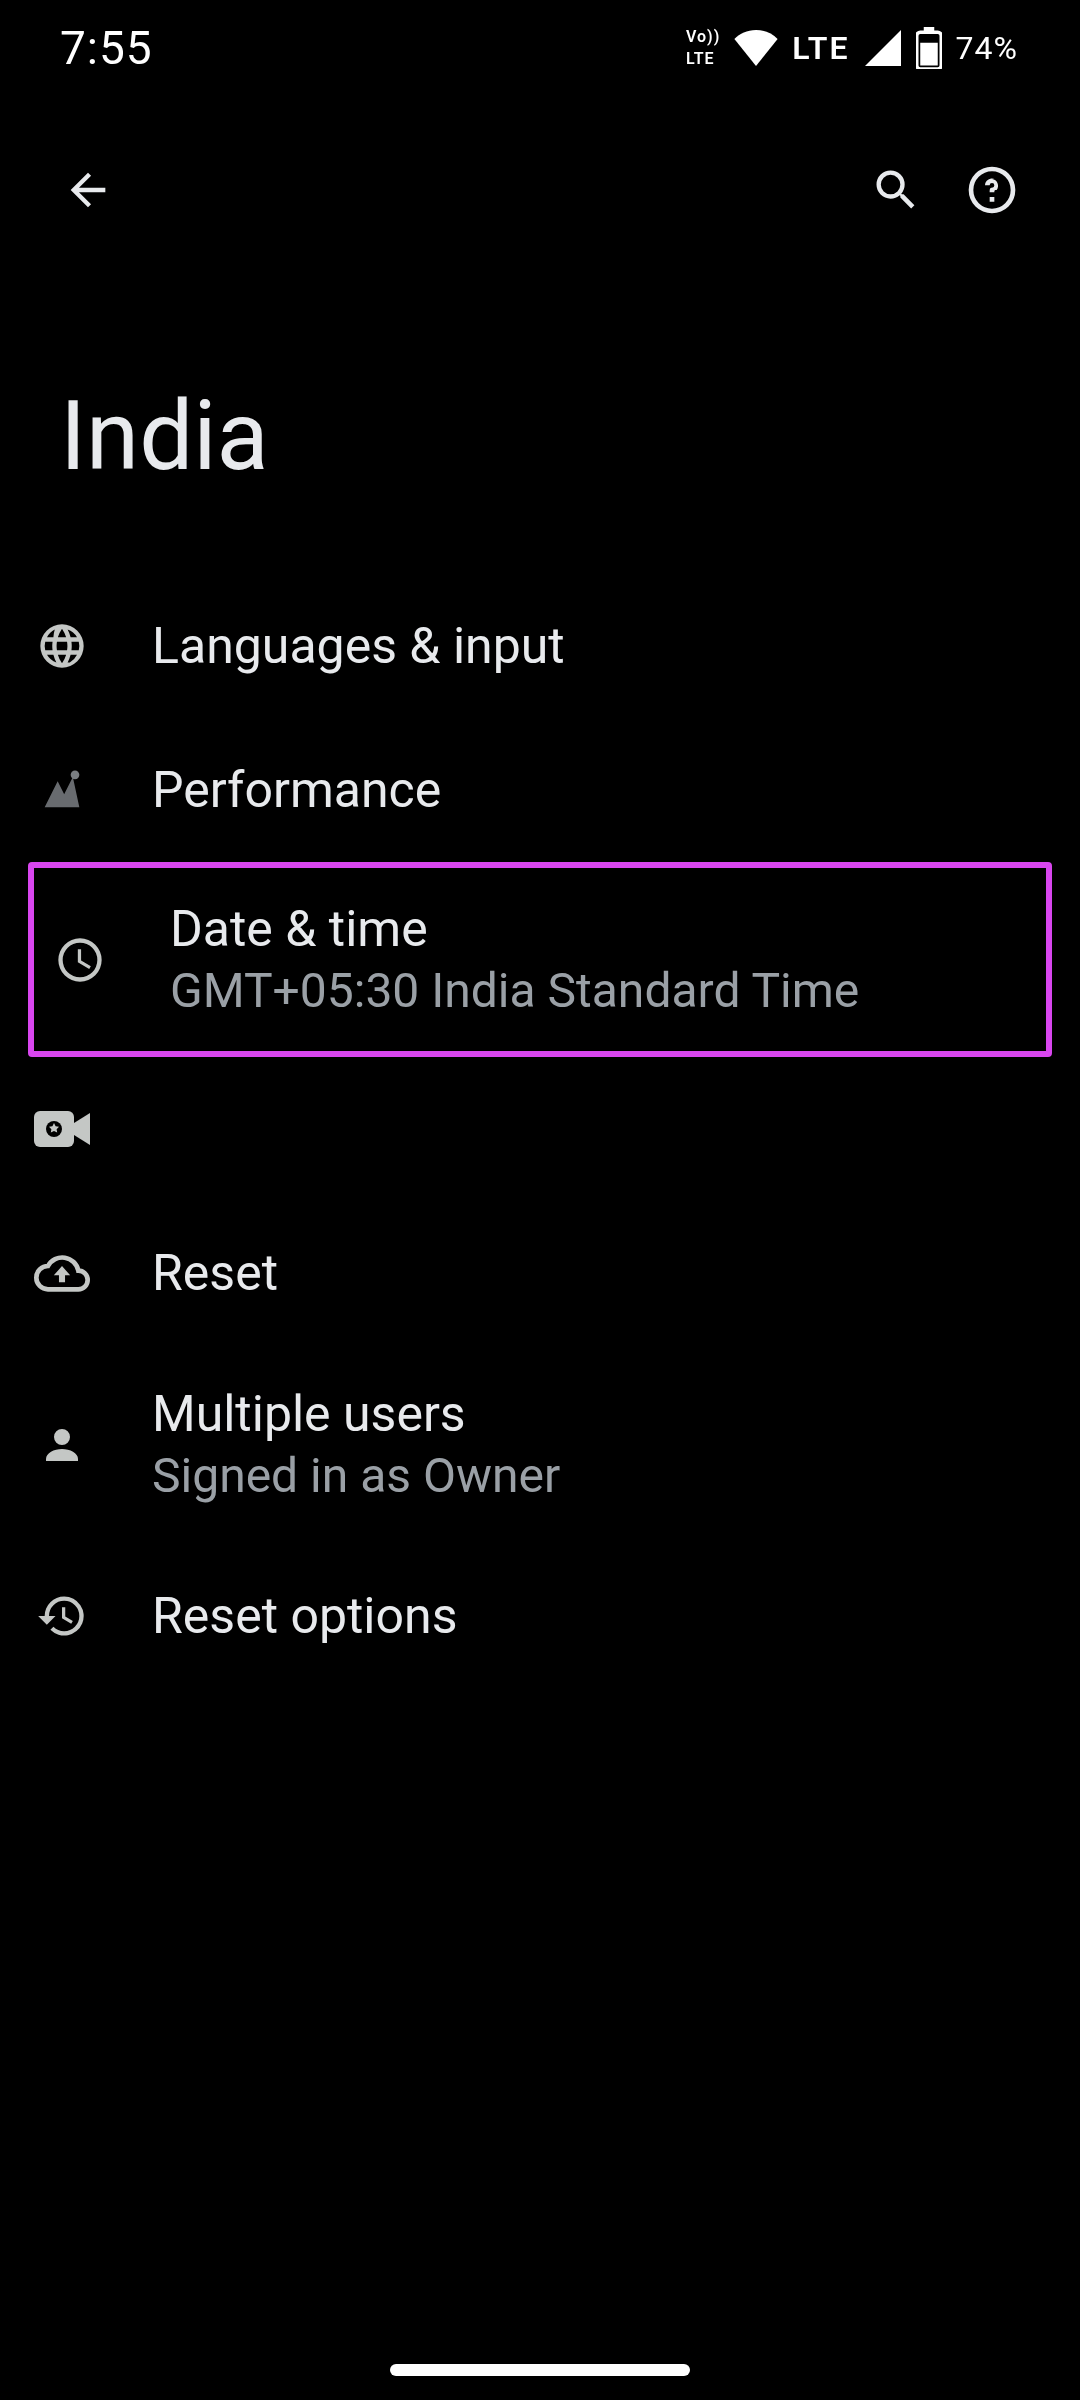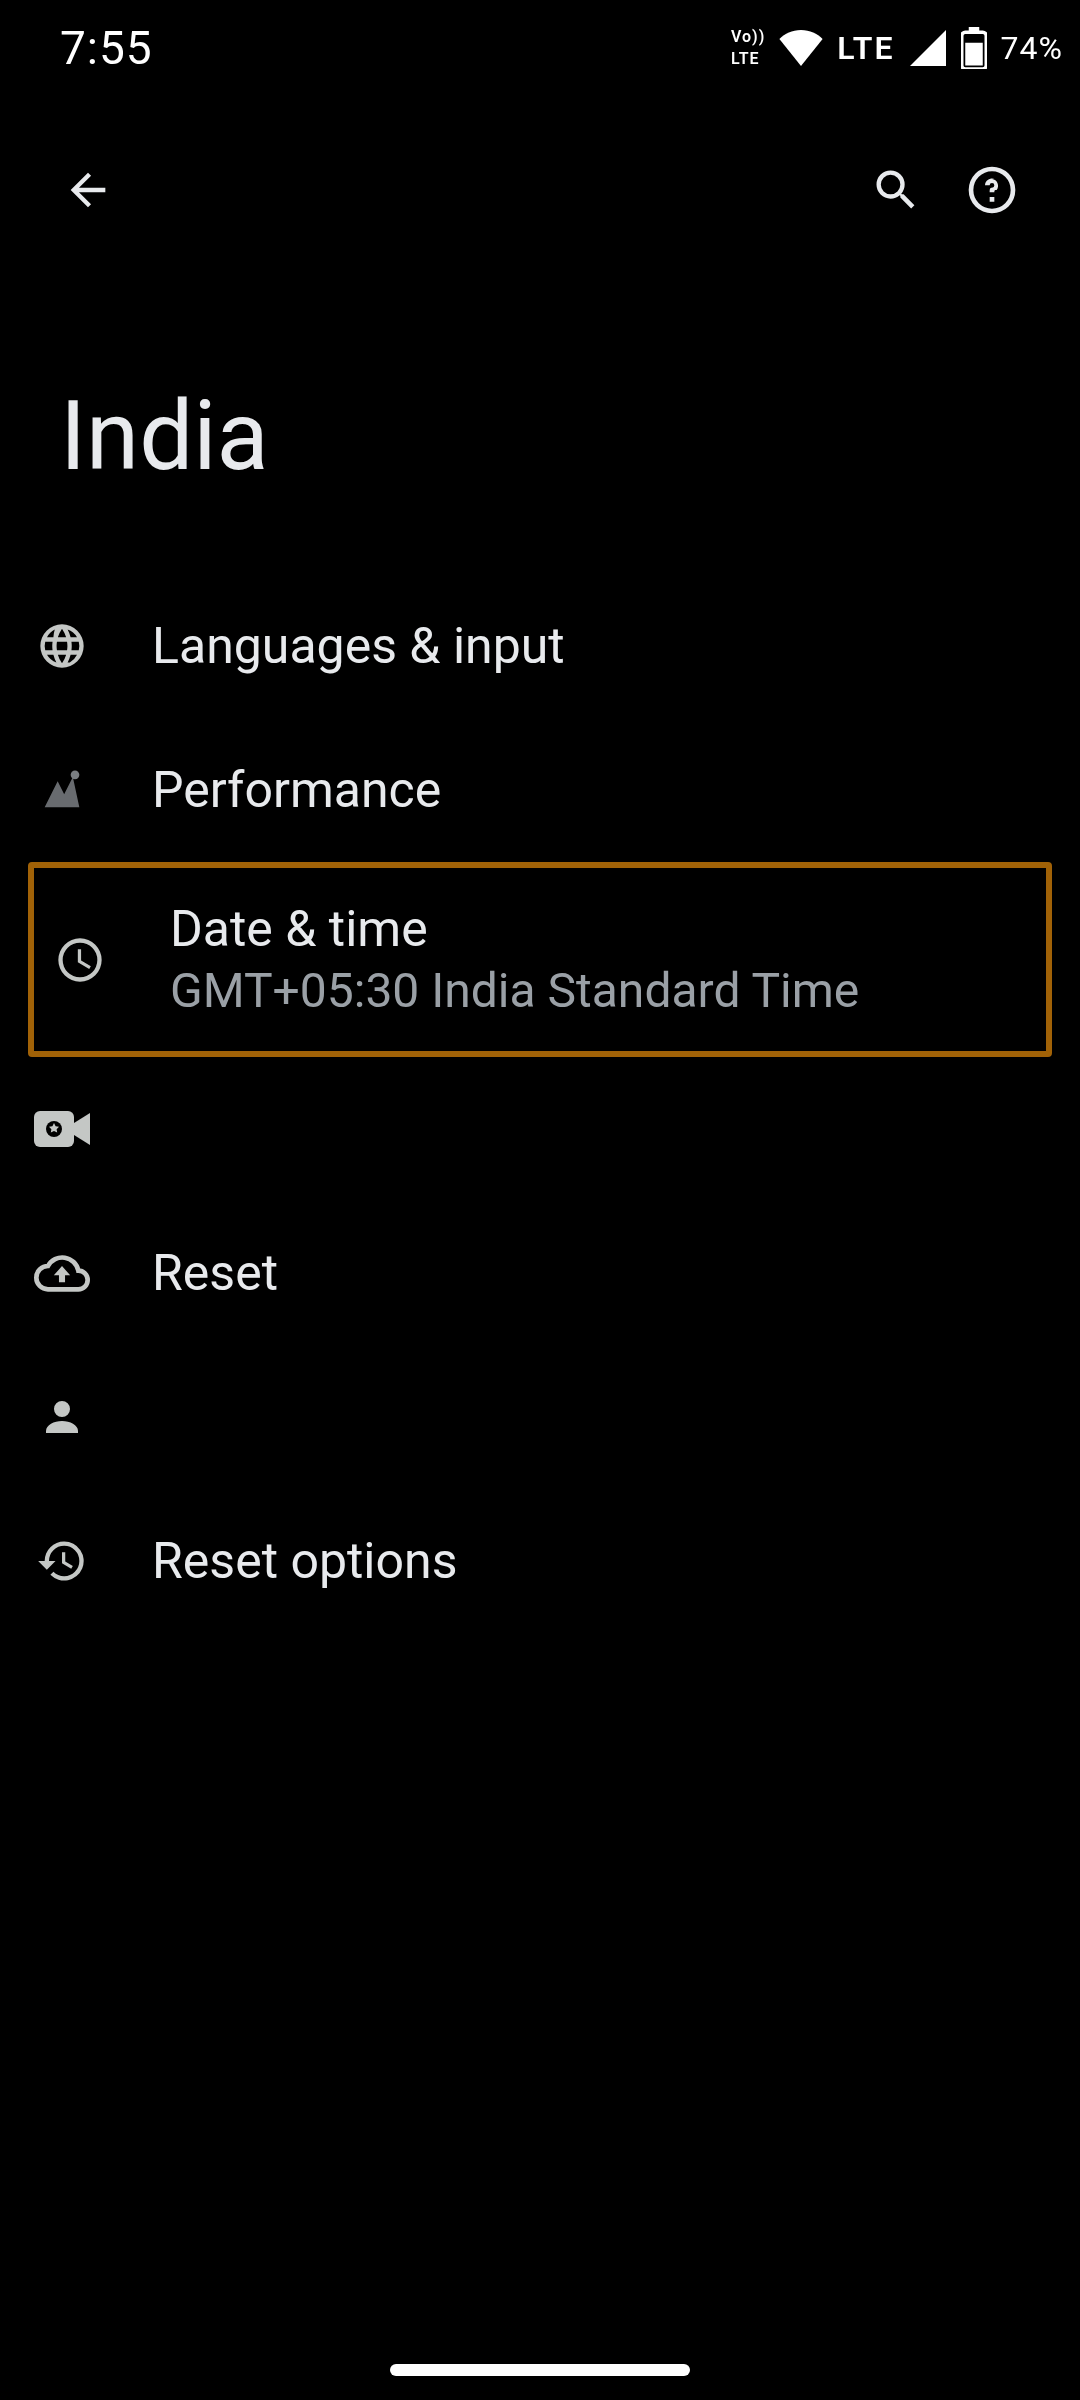--- a/index.html
+++ b/index.html
@@ -14,21 +14,21 @@
   }
 
   
   .status-bar {
     position: absolute;
     top: 0; left: 0; right: 0;
     height: 96px;
     display: flex;
     align-items: center;
     justify-content: space-between;
-    padding: 0 17px 0 60px;
+    padding: 0 62px 0 60px;
     font-size: 46px;
     font-weight: 400;
     letter-spacing: 1px;
     color: #fff;
   }
   .status-right {
     display: flex;
     align-items: center;
     gap: 14px;
   }
@@ -79,21 +79,21 @@
     left: 0; right: 0;
   }
   .row {
     display: flex;
     align-items: center;
     padding: 40px 32px;
     gap: 60px;
     min-height: 144px;
   }
   .row.highlighted {
-    border: 6px solid #a16207;
+    border: 6px solid #d946ef;
     margin: 0 28px;
     border-radius: 4px;
     padding: 32px 12px 32px 16px;
   }
   .row .icon-col {
     width: 60px;
     display: flex;
     align-items: center;
     justify-content: center;
     color: #c4c7c5;
@@ -257,20 +257,24 @@
   </div>
 
   <div class="row">
     <div class="icon-col">
         <span>
       <svg width="48" height="48" viewBox="0 0 24 24">
             <path fill="#c4c7c5" d="M12 12a4 4 0 10-4-4 4 4 0 004 4zm0 2c-4 0-8 2-8 5v1h16v-1c0-3-4-5-8-5z"></path>
           </svg>
     </span>
       </div>
+    <div class="text-col">
+      <span class="primary">Multiple users</span>
+      <span class="secondary">Signed in as Owner</span>
+    </div>
   </div>
 
   <div class="row">
     <div class="icon-col">
         <span>
       <svg width="52" height="52" viewBox="0 0 24 24">
             <path fill="#c4c7c5" d="M13 3a9 9 0 00-9 9H1l4 4 4-4H6a7 7 0 117 7 6.93 6.93 0 01-4.95-2.05l-1.41 1.41A9 9 0 1013 3zm-1 5v5l4.25 2.52.75-1.23-3.5-2.08V8z"></path>
           </svg>
     </span>
       </div>

